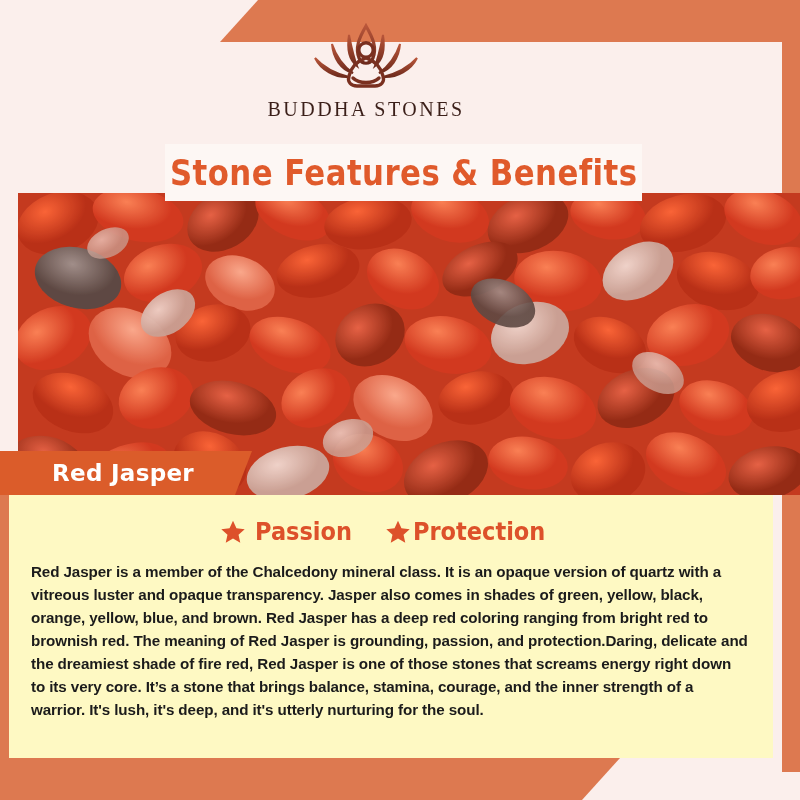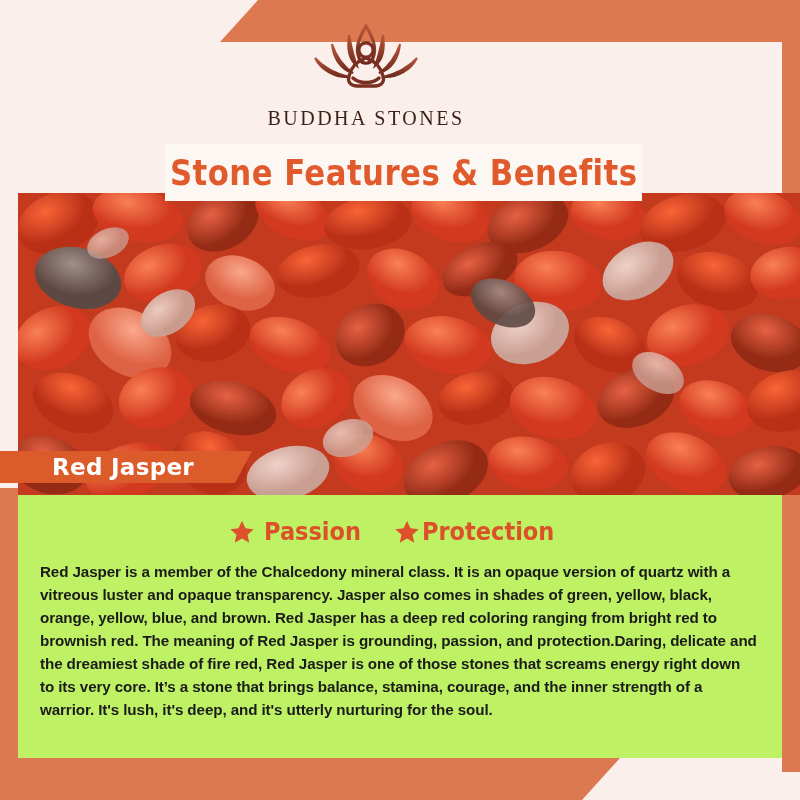--- a/index.html
+++ b/index.html
@@ -27,21 +27,21 @@
   }
   .frame-left{
     position:absolute;bottom:42px;left:0;width:18px;height:270px;
     background:#dd7950;
   }
 
   
   .header{
     position:absolute;top:0;left:0;width:732px;height:140px;
     display:flex;flex-direction:column;align-items:center;justify-content:flex-start;
-    padding-top:18px;box-sizing:border-box;gap:9px;
+    padding-top:18px;box-sizing:border-box;
   }
   .logo-mark{width:150px;height:78px;display:block;}
   .brand-name{
     margin-top:2px;
     font-family:"Liberation Serif", serif;
     font-size:20px;letter-spacing:2.5px;color:#3b1f19;font-weight:400;
   }
 
   
   .title-banner{
@@ -58,36 +58,36 @@
 
   
   .hero{
     position:absolute;top:193px;left:18px;width:782px;height:302px;
     overflow:hidden;background:#c8402a;
   }
   .hero svg{display:block;width:100%;height:100%;}
 
   
   .stone-tag{
-    position:absolute;top:451px;left:0;width:252px;height:32px;
+    position:absolute;top:451px;left:0;width:252px;height:44px;
     background:#db5c2a;
     clip-path:polygon(0 0,100% 0,calc(100% - 17px) 100%,0 100%);
     display:flex;align-items:center;
     z-index:5;
   }
   .stone-tag span{
     color:#ffffff;font-size:23px;font-weight:bold;
     padding-left:52px;letter-spacing:.3px;
     font-family:"DejaVu Sans", sans-serif;
   }
 
   
   .content{
-    position:absolute;top:495px;left:18px;width:764px;height:263px;
-    background:#bef264;box-sizing:border-box;
+    position:absolute;top:495px;left:9px;width:764px;height:263px;
+    background:#fef9c3;box-sizing:border-box;
     padding:22px 24px 0 22px;
   }
   .features{
     display:flex;align-items:center;justify-content:center;
     gap:22px;margin-bottom:14px;
   }
   .feature{display:flex;align-items:center;white-space:nowrap;}
   .feature .star{
     width:26px;height:26px;flex:none;margin-right:2px;display:block;
   }

